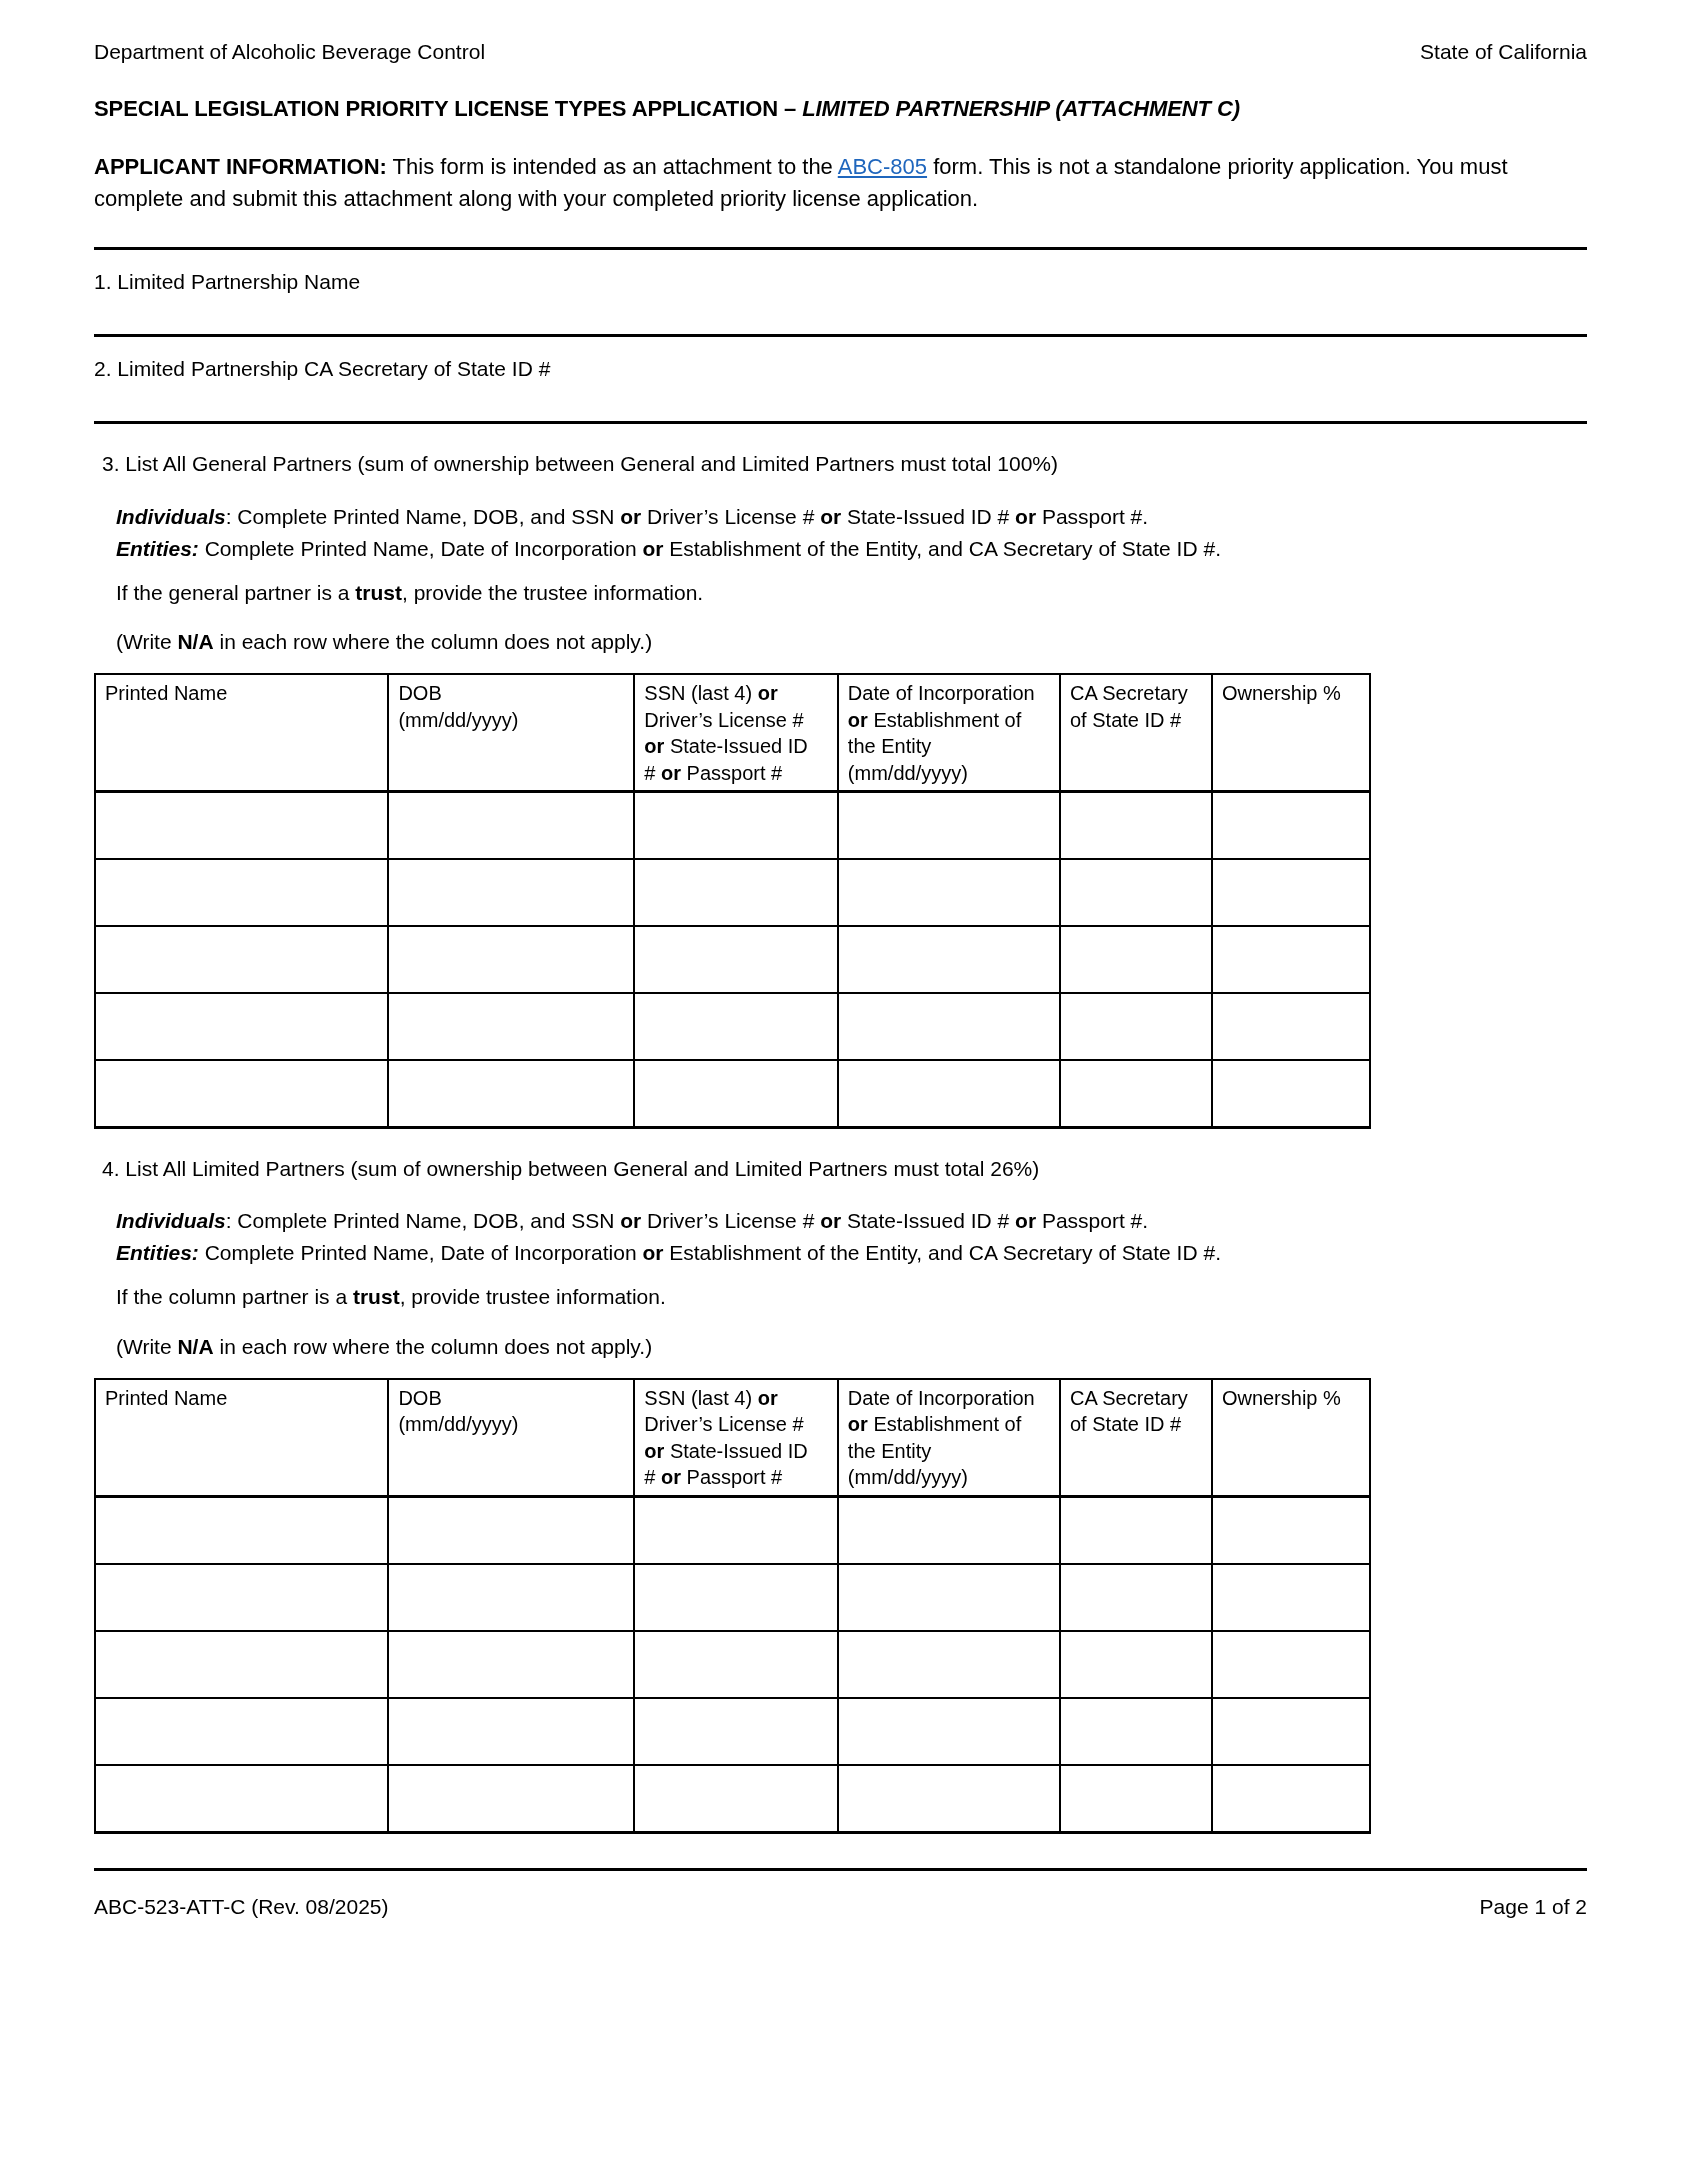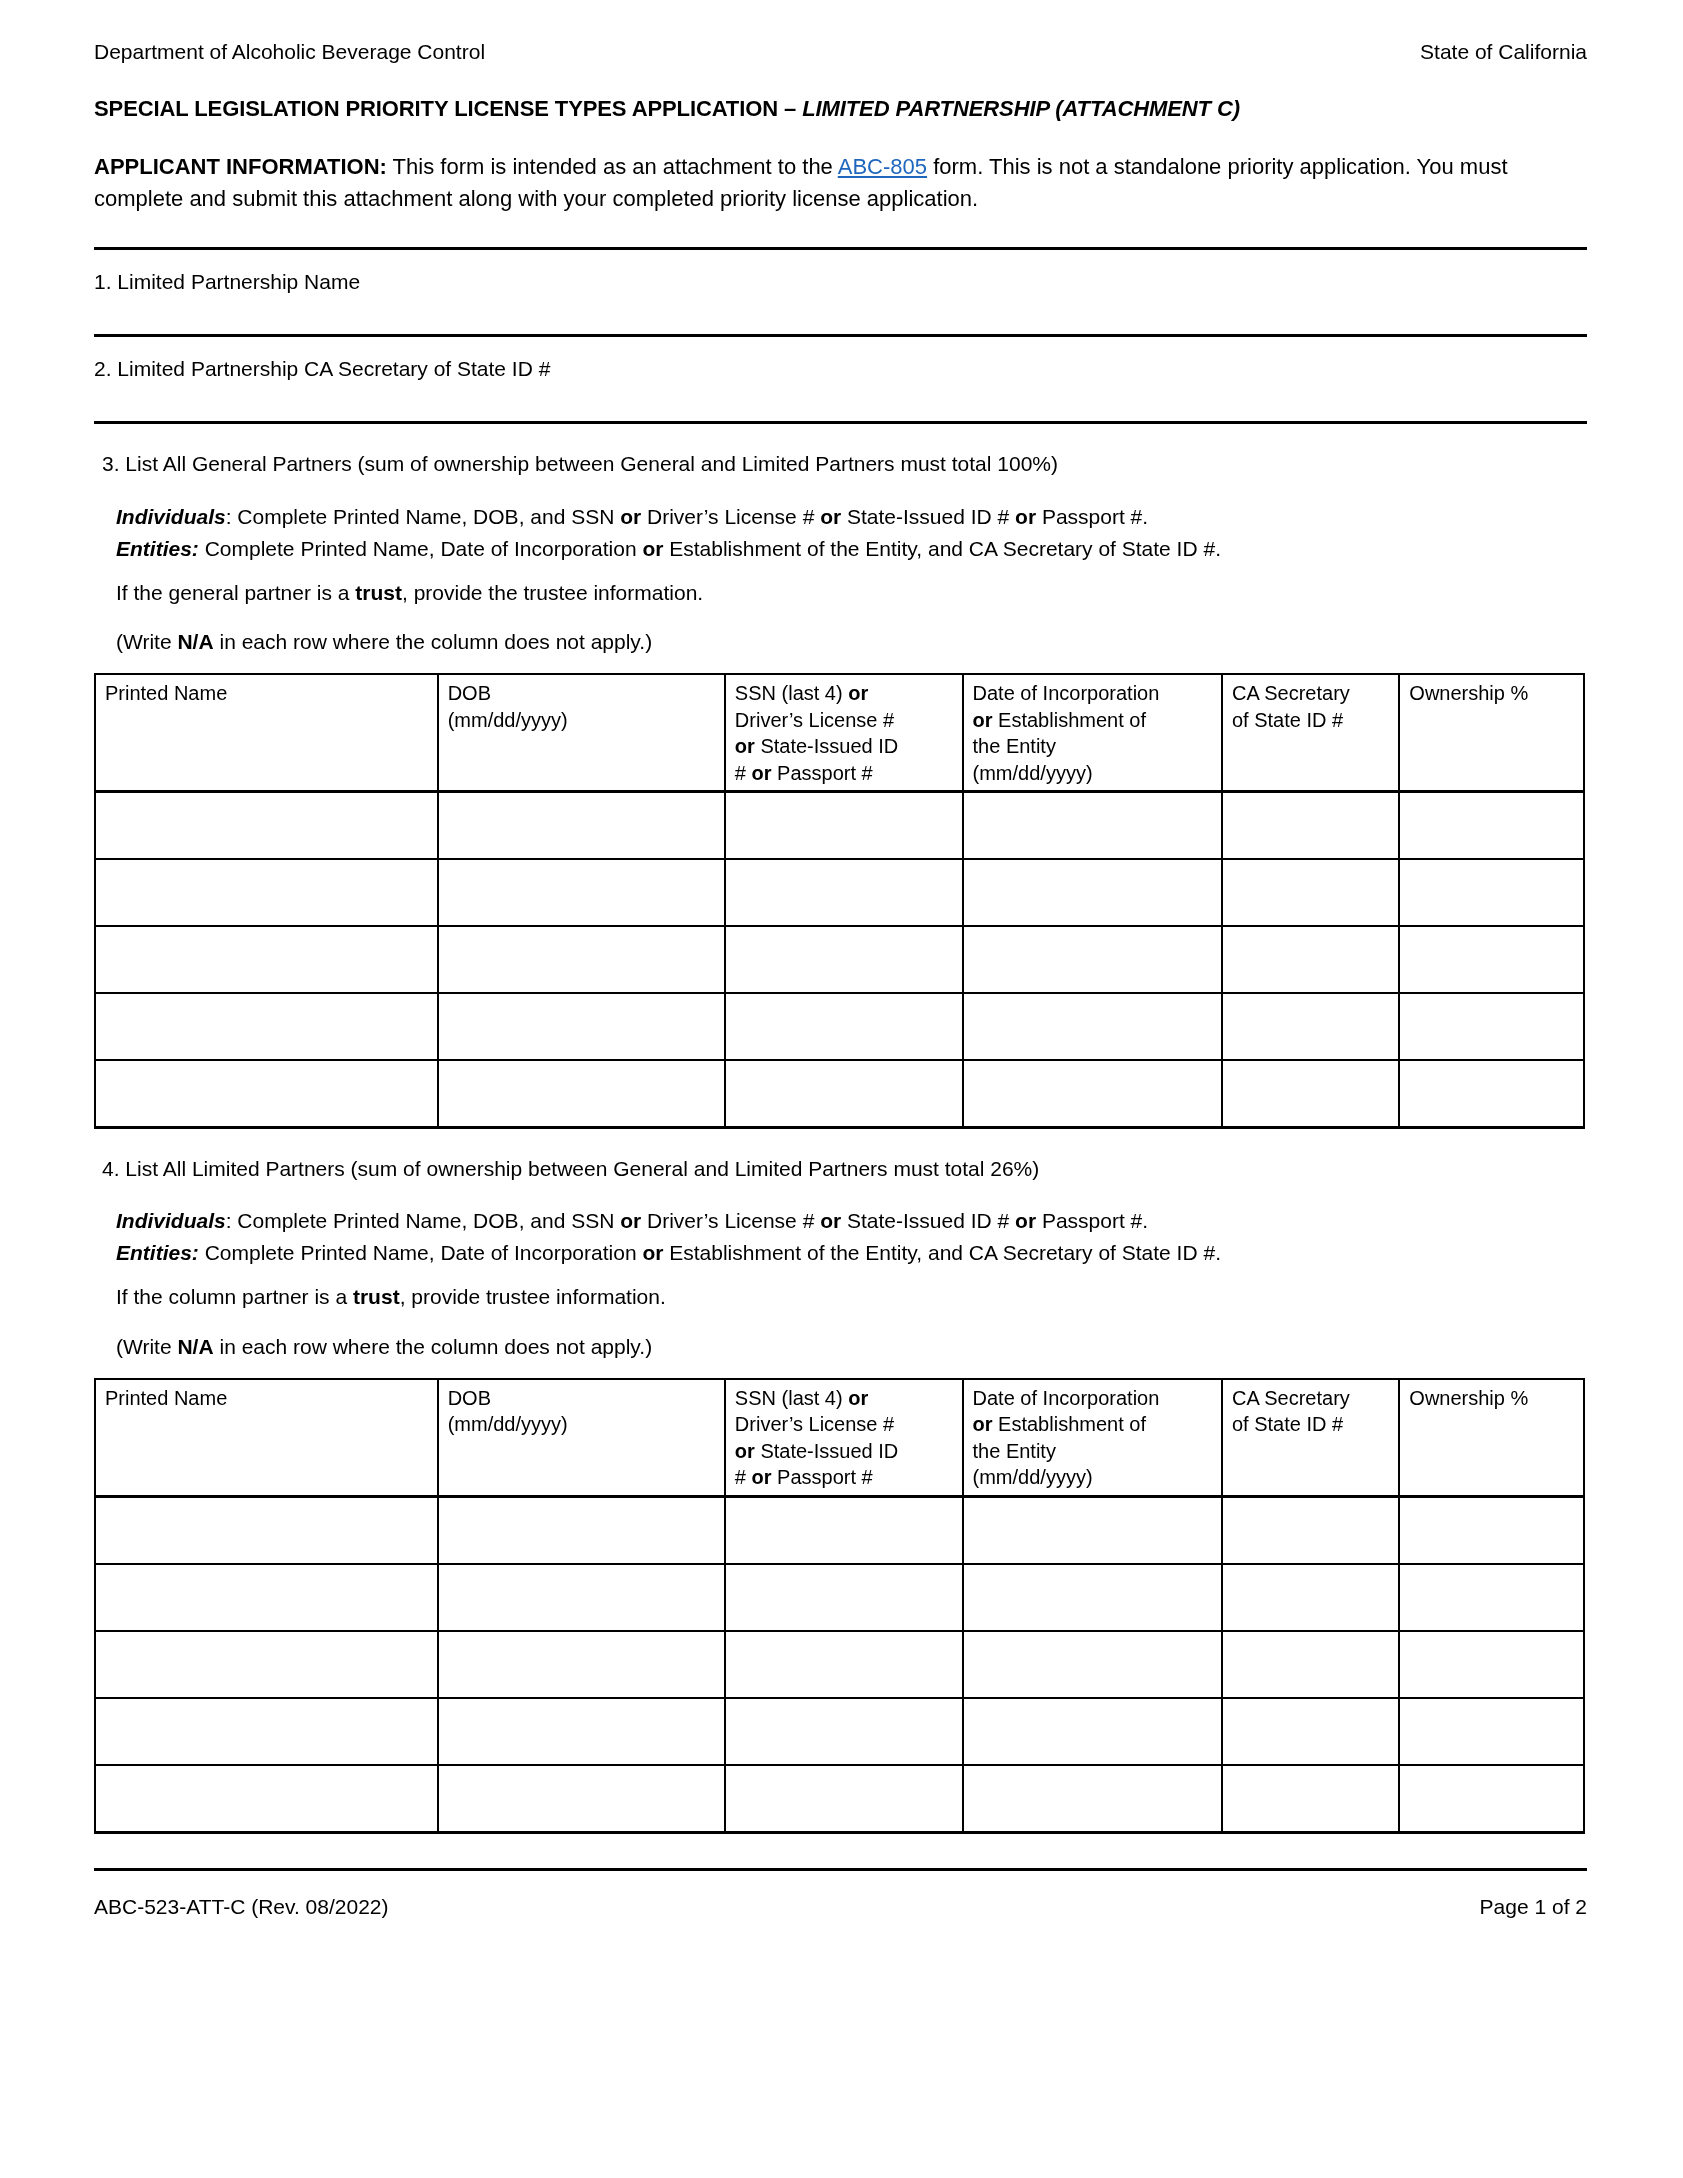--- a/index.html
+++ b/index.html
@@ -107,21 +107,21 @@
     margin-top: 22px;
     margin-left: 22px;
     font-size: 21px;
   }
   .na-note b { font-weight: bold; }
 
   
   table.partners {
     margin-top: 19px;
     border-collapse: collapse;
-    width: 1491px;
+    width: 1277px;
     table-layout: fixed;
     font-size: 20px;
   }
   table.partners th,
   table.partners td {
     border: 2px solid #000;
     vertical-align: top;
     padding: 5px 8px 4px 9px;
     text-align: left;
     font-weight: normal;
@@ -388,19 +388,19 @@
             <td></td>
             <td></td>
             <td></td>
           </tr>
         </tbody>
       </table>
     </div>
 
     <div class="footer-rule"></div>
     <div class="doc-footer">
-      <span>ABC-523-ATT-C (Rev. 08/2022)</span>
+      <span>ABC-523-ATT-C (Rev. 08/2025)</span>
       <span>Page 1 of 2</span>
     </div>
 
   </div>
 </div>
 
 
 </body></html>

